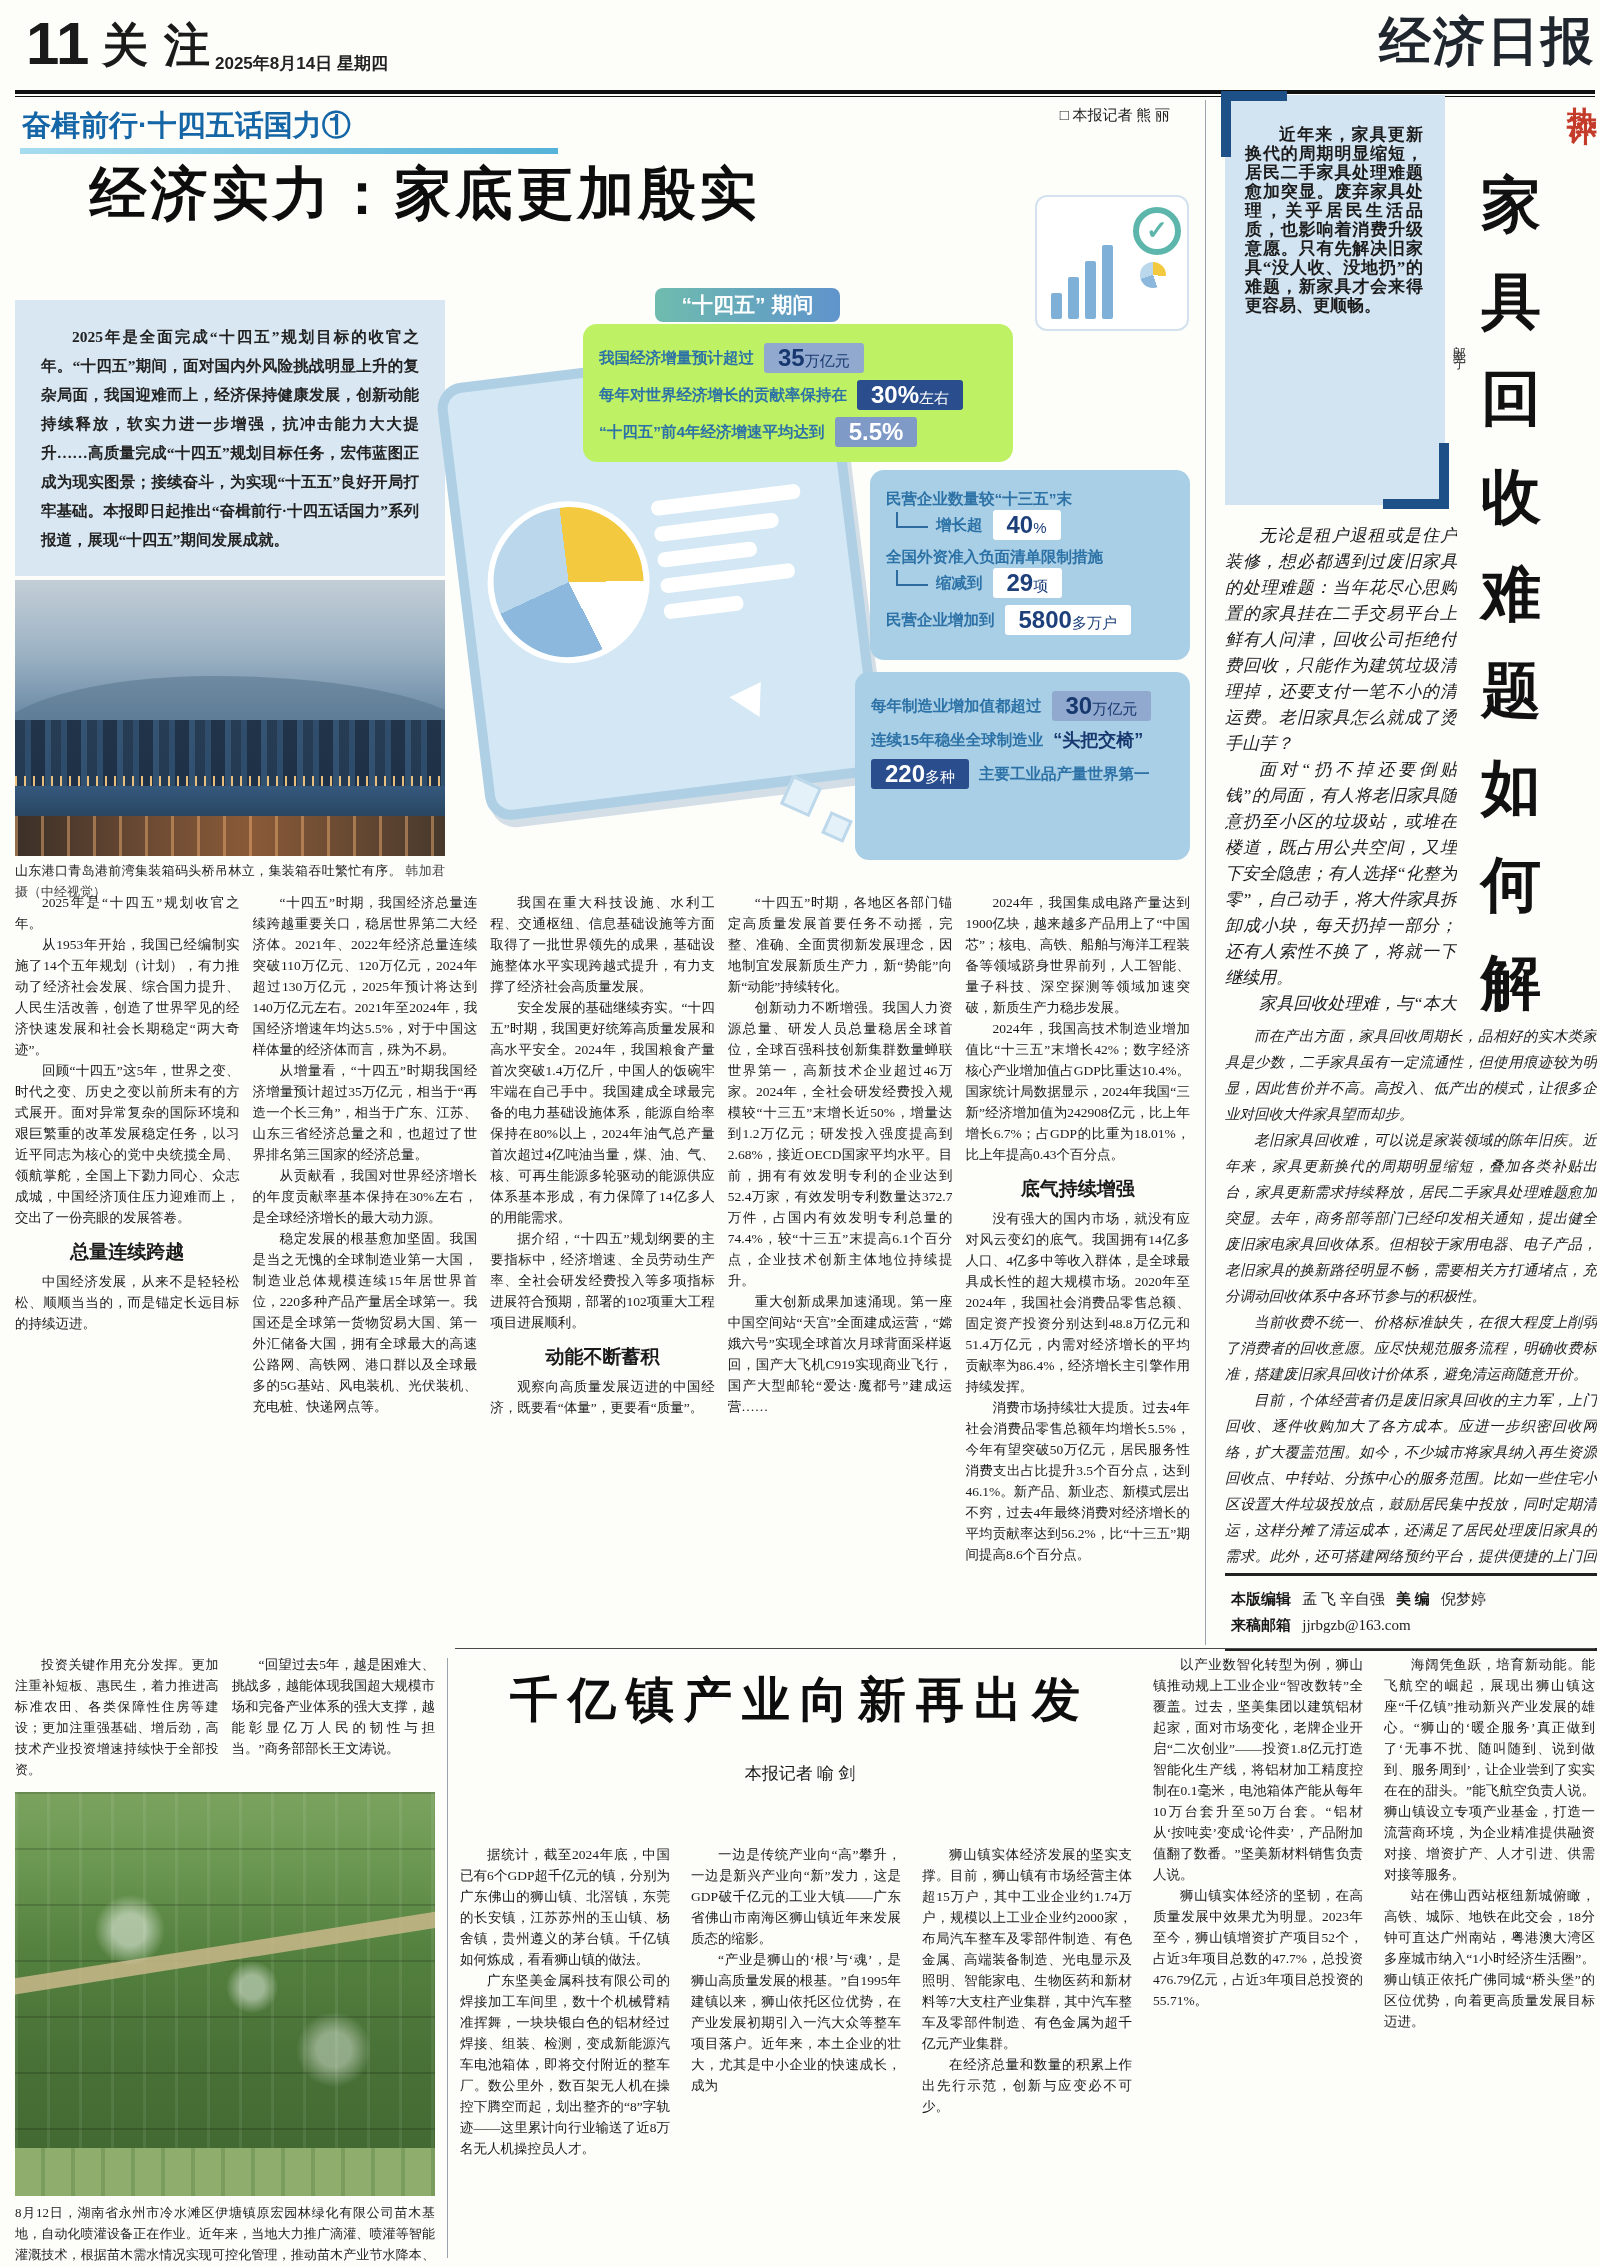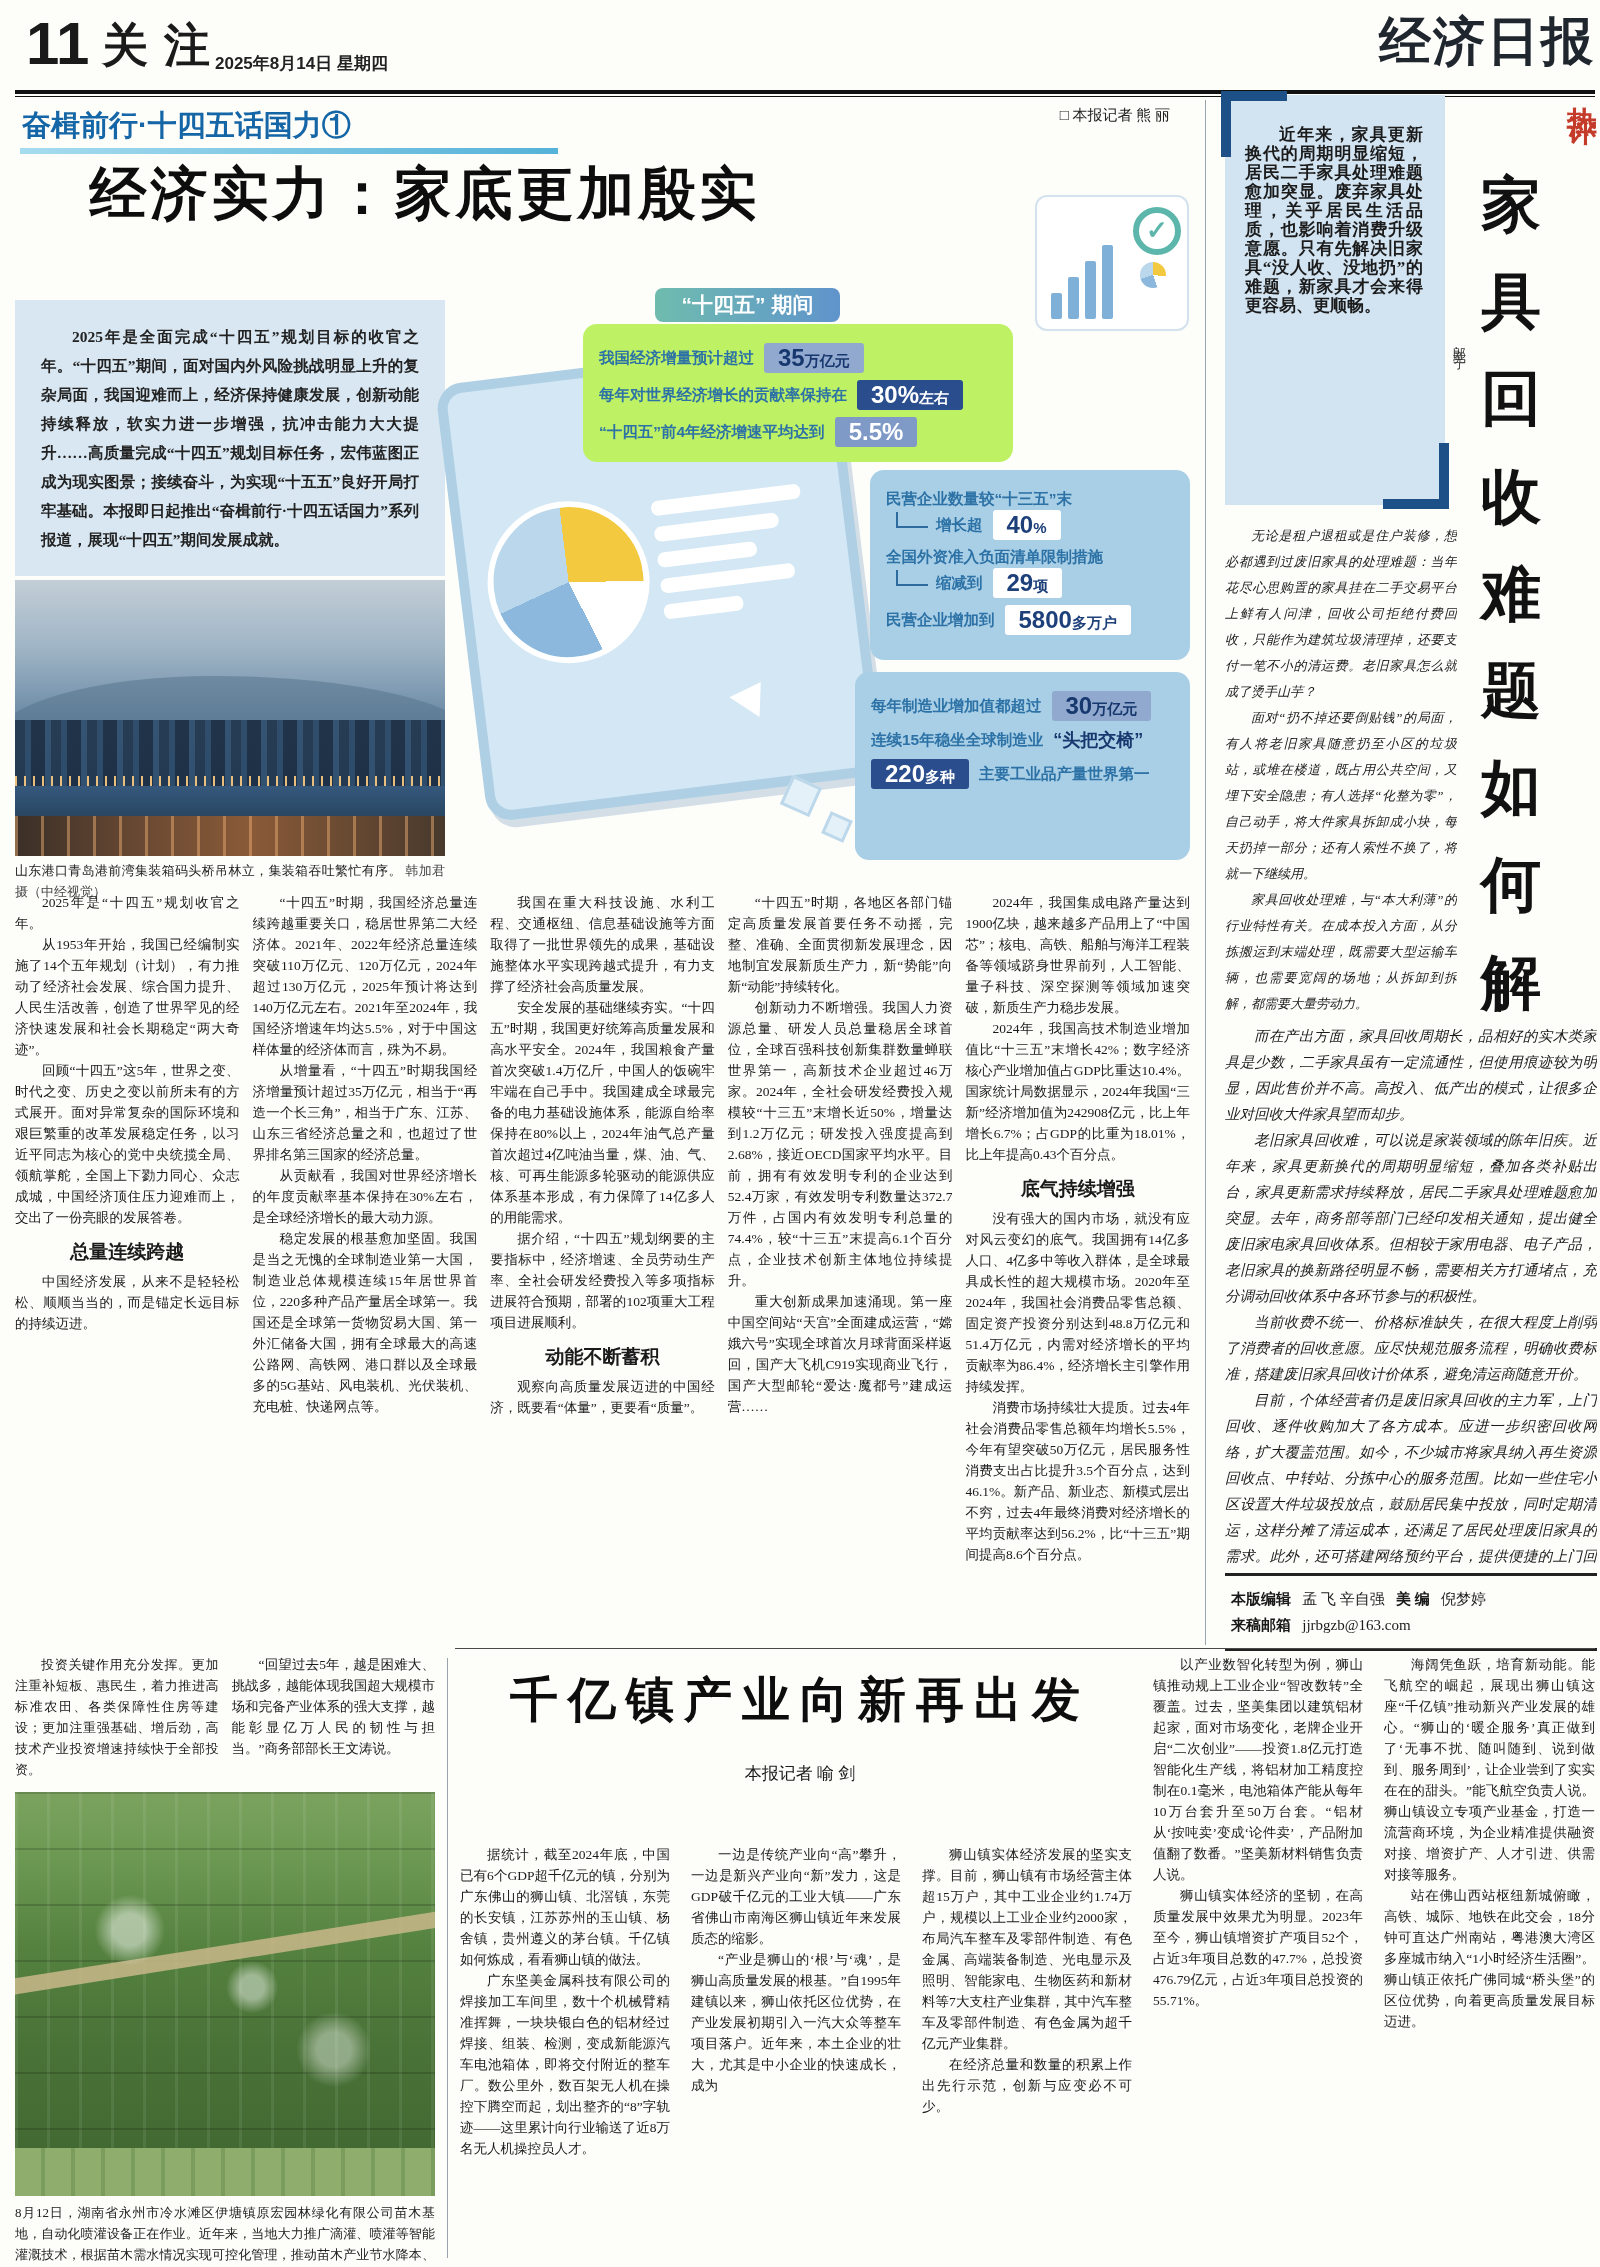--- a/index.html
+++ b/index.html
@@ -28,21 +28,21 @@
   .ig-title{border-radius:8px;background:linear-gradient(90deg,#6fbcae,#5f94cc);color:#fff;
             font-family:"Liberation Sans",sans-serif;font-weight:bold;font-size:21px;text-align:center;line-height:34px;}
   .ig-box{border-radius:14px;box-sizing:border-box;padding:12px 16px;}
   .ig-box.g1{background:#bef264;}
   .ig-box.g2{background:#a9cfe6;}
   .ig-box.g3{background:#a9cfe6;}
   .ig-row{display:flex;align-items:center;margin:7px 0;}
   .ig-label{font-family:"Liberation Sans",sans-serif;font-weight:bold;font-size:15.5px;color:#2d72a6;margin-right:10px;white-space:nowrap;}
   .ig-val{border-radius:3px;padding:1px 14px;white-space:nowrap;font-family:"Liberation Sans",sans-serif;}
   .ig-val b{font-size:24px;font-weight:900;}
-  .ig-val i{font-style:normal;font-size:15px;font-weight:bold;margin-top:28px;}
+  .ig-val i{font-style:normal;font-size:15px;font-weight:normal;margin-top:28px;}
   .ig-val.light{background:#92a9cf;color:#17386e;}
   .ig-val.dark{background:#2a4d8d;color:#fff;}
   .ig-val.mid{background:#7f9ac6;color:#fff;}
   .ig-val.white{background:#fff;color:#1d3f7a;}
   .ig-strong{font-family:"Liberation Sans",sans-serif;font-weight:900;font-size:18px;color:#17386e;}
   .ig-conn{width:30px;height:14px;border-left:2px solid #2d6ba0;border-bottom:2px solid #2d6ba0;margin:0 8px 10px 10px;}
   .tablet{background:#d3e7f4;border:10px solid #aecfe4;border-radius:26px;transform:rotate(-7deg);box-shadow:4px 8px 0 rgba(90,130,170,.25);}
   .pie{border-radius:50%;border:6px solid #fff;
        background:conic-gradient(#f3c93f 0 96deg,#ffffff 96deg 160deg,#8bb8dc 160deg 252deg,#bad7ec 252deg 360deg);}
   .tbar{background:#fff;border-radius:7px;height:15px;margin:11px 0;}
@@ -64,21 +64,21 @@
   .vtitle .vchar{display:block;font-size:60px;font-weight:900;line-height:1.62;text-align:center;color:#111;}
   .quote{background:#d2e4f2;position:relative;box-sizing:border-box;padding:30px 22px 20px 20px;}
   .quote::before{content:"";position:absolute;left:-4px;top:-4px;width:56px;height:56px;
                  border-top:10px solid #1d5086;border-left:10px solid #1d5086;}
   .quote::after{content:"";position:absolute;right:-4px;bottom:-4px;width:56px;height:56px;
                 border-bottom:10px solid #1d5086;border-right:10px solid #1d5086;}
   .quote p{margin:0;font-size:17px;line-height:19px;text-align:justify;text-indent:2em;font-weight:bold;color:#1b1b1b;}
   .vauthor{writing-mode:vertical-rl;font-size:13px;letter-spacing:5px;color:#333;}
   .kai{font-style:italic;}
   .kai .para{margin:0 0 0;}
-  .sb-narrow{font-size:13px;line-height:26px;overflow:hidden;text-align:justify;}
+  .sb-narrow{font-size:17px;line-height:26px;overflow:hidden;text-align:justify;}
   .sb-wide{font-size:14.5px;line-height:26px;overflow:hidden;text-align:justify;}
   .editorbox{border-top:3px solid #222;border-bottom:3px solid #222;padding:10px 6px;font-size:15px;line-height:26px;}
   .editorbox b{font-weight:bold;}
   
   .headline2{font-weight:900;font-size:48px;letter-spacing:10px;text-align:center;color:#0d0d0d;white-space:nowrap;}
   .byline2{text-align:center;font-size:17px;margin-top:30px;}
 </style>
 </head>
 <body>
 

